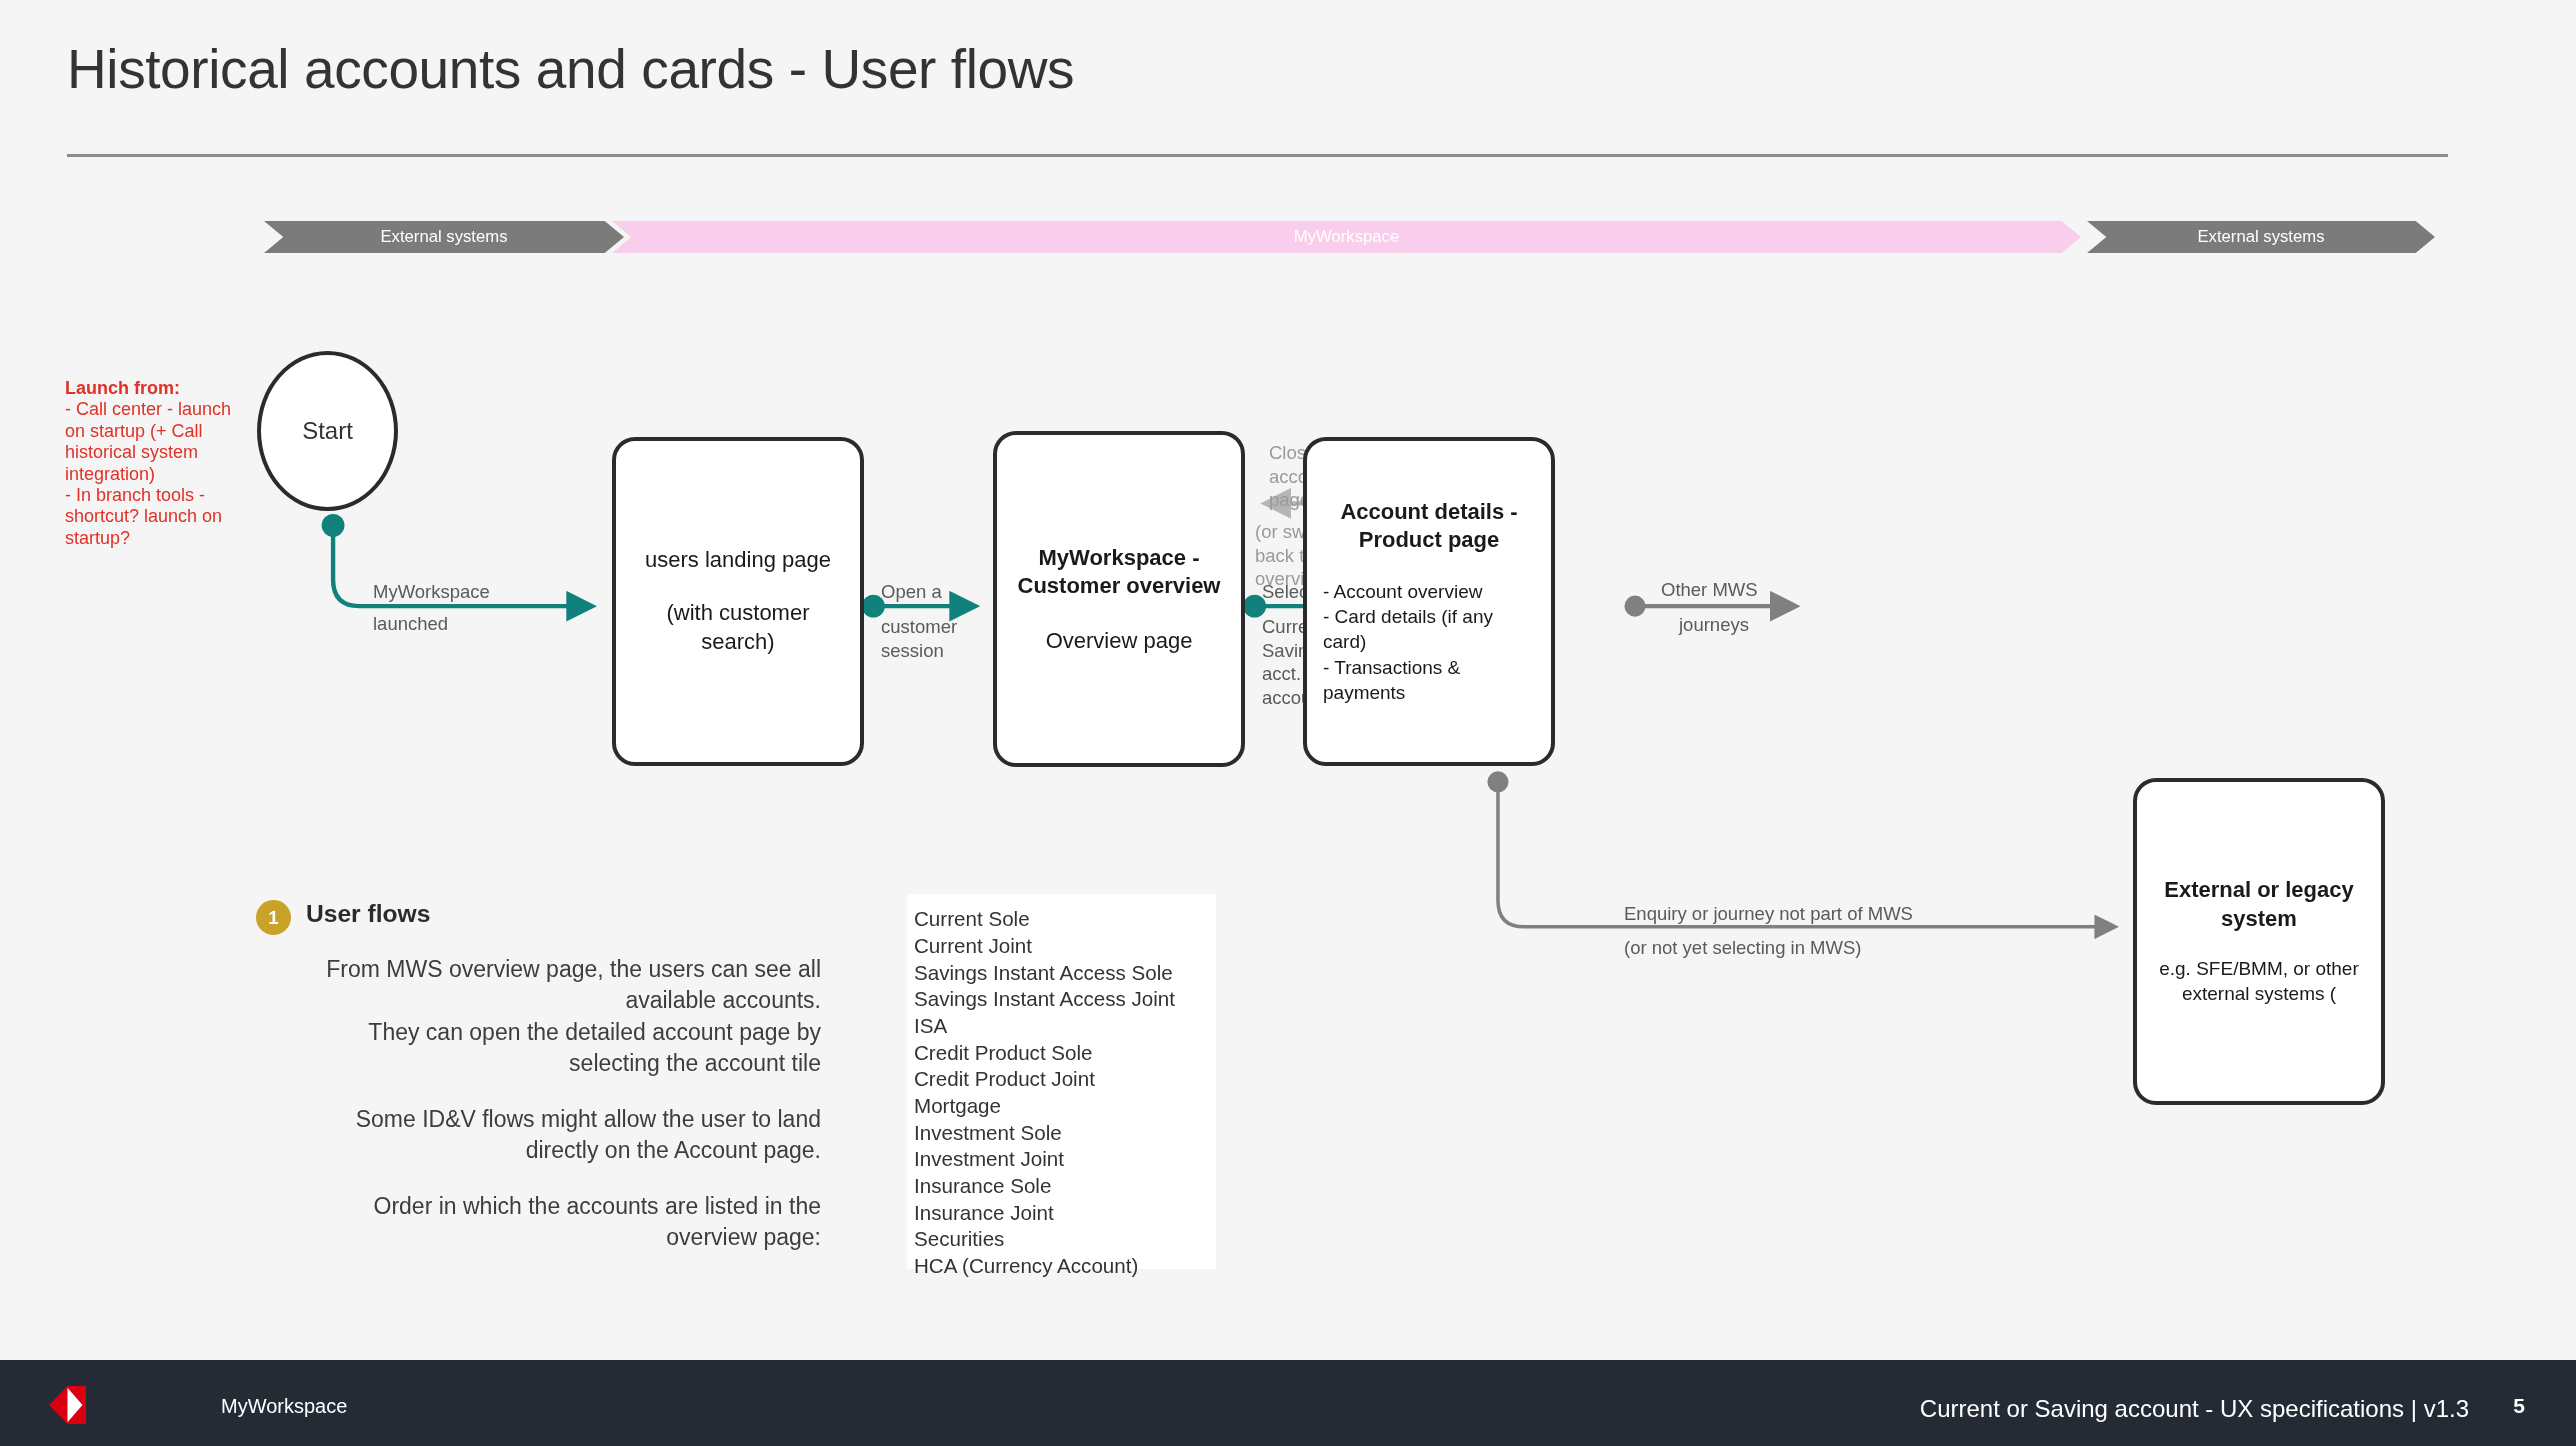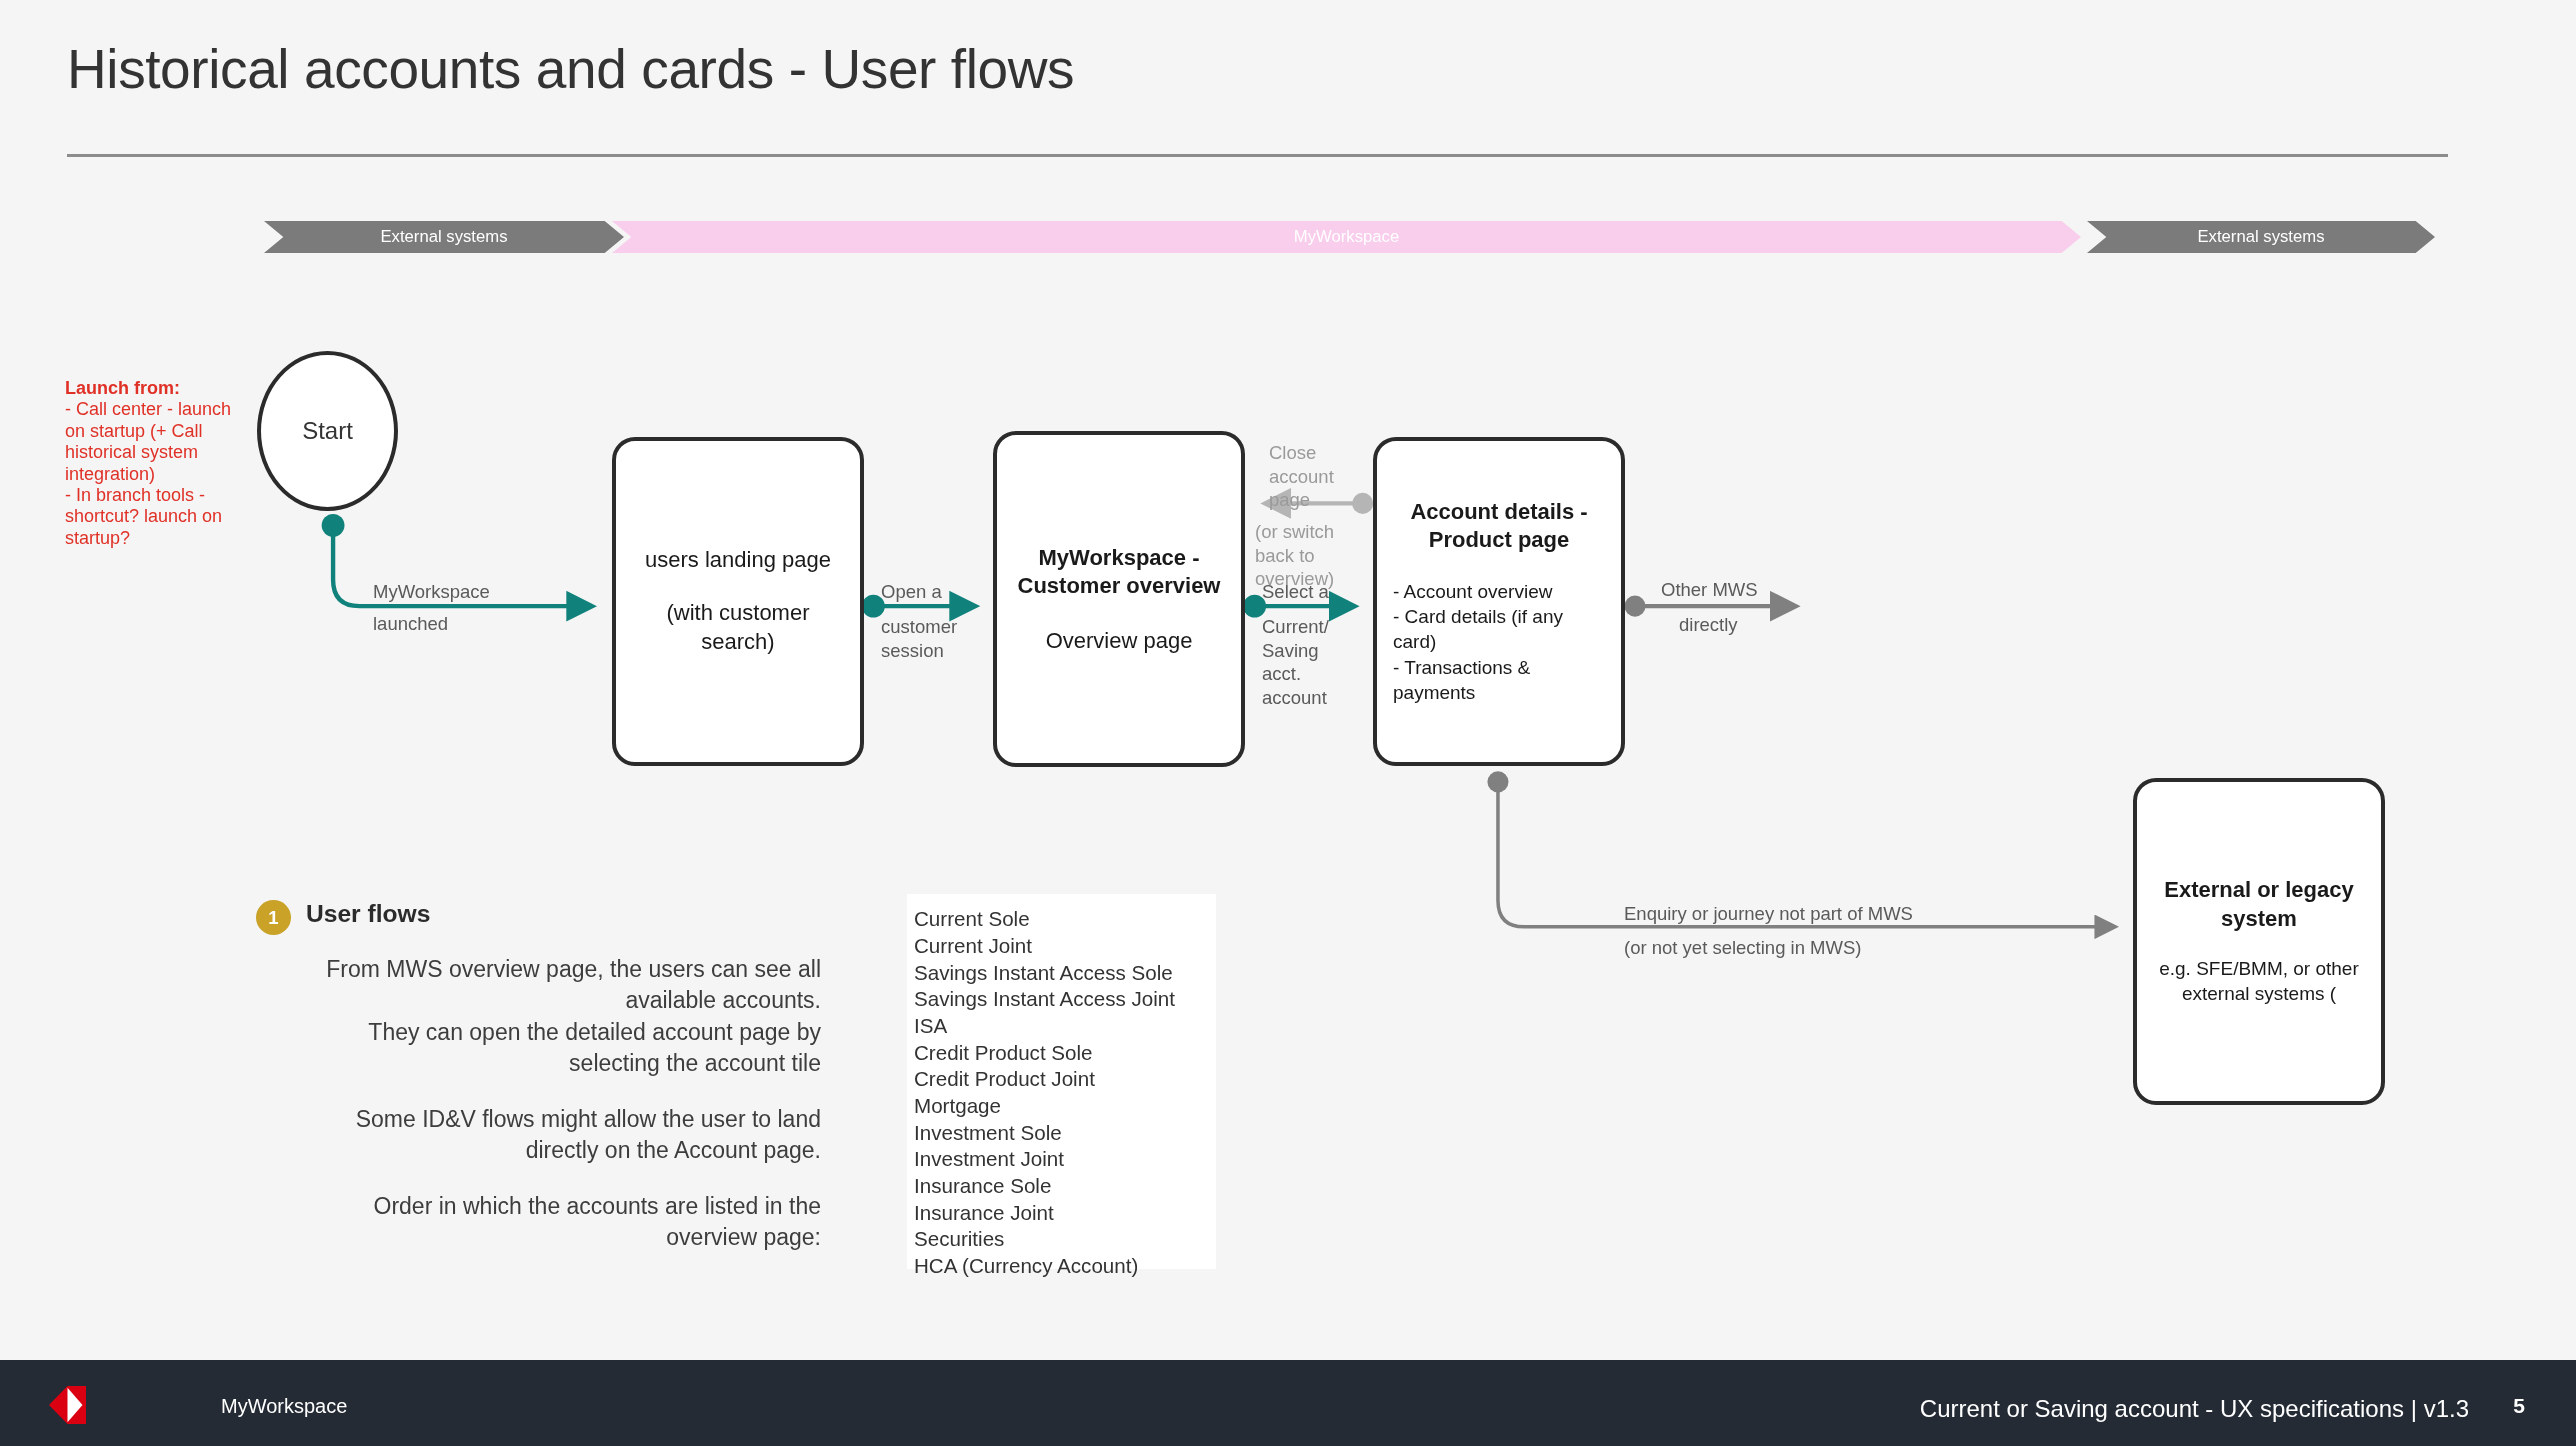--- a/index.html
+++ b/index.html
@@ -61,21 +61,21 @@
     display: flex; flex-direction: column; justify-content: center;
     padding: 0 16px;
   }
   .fbox .bt {
     text-align: center; color: #1a1a1a;
   }
   .fbox .bl { color: #1a1a1a; text-align: left; }
 
   .box-landing  { left: 612px;  top: 437px; width: 252px; height: 329px; }
   .box-overview { left: 993px; top: 431px; width: 252px; height: 336px; }
-  .box-details  { left: 1373px; top: 437px; width: 252px; height: 329px; }
+  .box-details  { left: 1303px; top: 437px; width: 252px; height: 329px; }
   .box-journey  { left: 1813px; top: 444px; width: 252px; height: 321px; }
   .box-external { left: 2133px; top: 778px; width: 252px; height: 327px; }
 
   .box-landing .t1 { font-size: 22px; }
   .box-landing .t2 { font-size: 22px; margin-top: 26px; line-height: 1.28; }
   .box-overview .t1 { font-size: 22px; font-weight: bold; line-height: 1.28; }
   .box-overview .t2 { font-size: 22px; margin-top: 28px; }
   .box-details .t1 { font-size: 22px; font-weight: bold; line-height: 1.28; }
   .box-details .t2 { font-size: 19px; margin-top: 24.6px; line-height: 1.33; }
   .box-journey .t1 { font-size: 22px; font-weight: bold; line-height: 1.28; }
@@ -205,21 +205,21 @@
   <div class="clabel" style="left:881px; top:580px;">Open a</div>
   <div class="clabel" style="left:881px; top:615px; width:88px;">customer session</div>
 
   <div class="clabel grey-light" style="left:1269px; top:441px; width:84px;">Close account page</div>
   <div class="clabel grey-light" style="left:1255px; top:520px; width:114px;">(or switch back to overview)</div>
 
   <div class="clabel" style="left:1262px; top:580px;">Select a</div>
   <div class="clabel" style="left:1262px; top:615px; width:95px;">Current/ Saving acct. account</div>
 
   <div class="clabel" style="left:1661px; top:578px;">Other MWS</div>
-  <div class="clabel" style="left:1679px; top:613px;">directly</div>
+  <div class="clabel" style="left:1679px; top:613px;">journeys</div>
 
   <div class="clabel" style="left:1624px; top:902px;">Enquiry or journey not part of MWS</div>
   <div class="clabel" style="left:1624px; top:936px;">(or not yet selecting in MWS)</div>
 
   <div class="fbox box-landing">
     <div class="bt t1">users landing page</div>
     <div class="bt t2">(with customer search)</div>
   </div>
 
   <div class="fbox box-overview">

